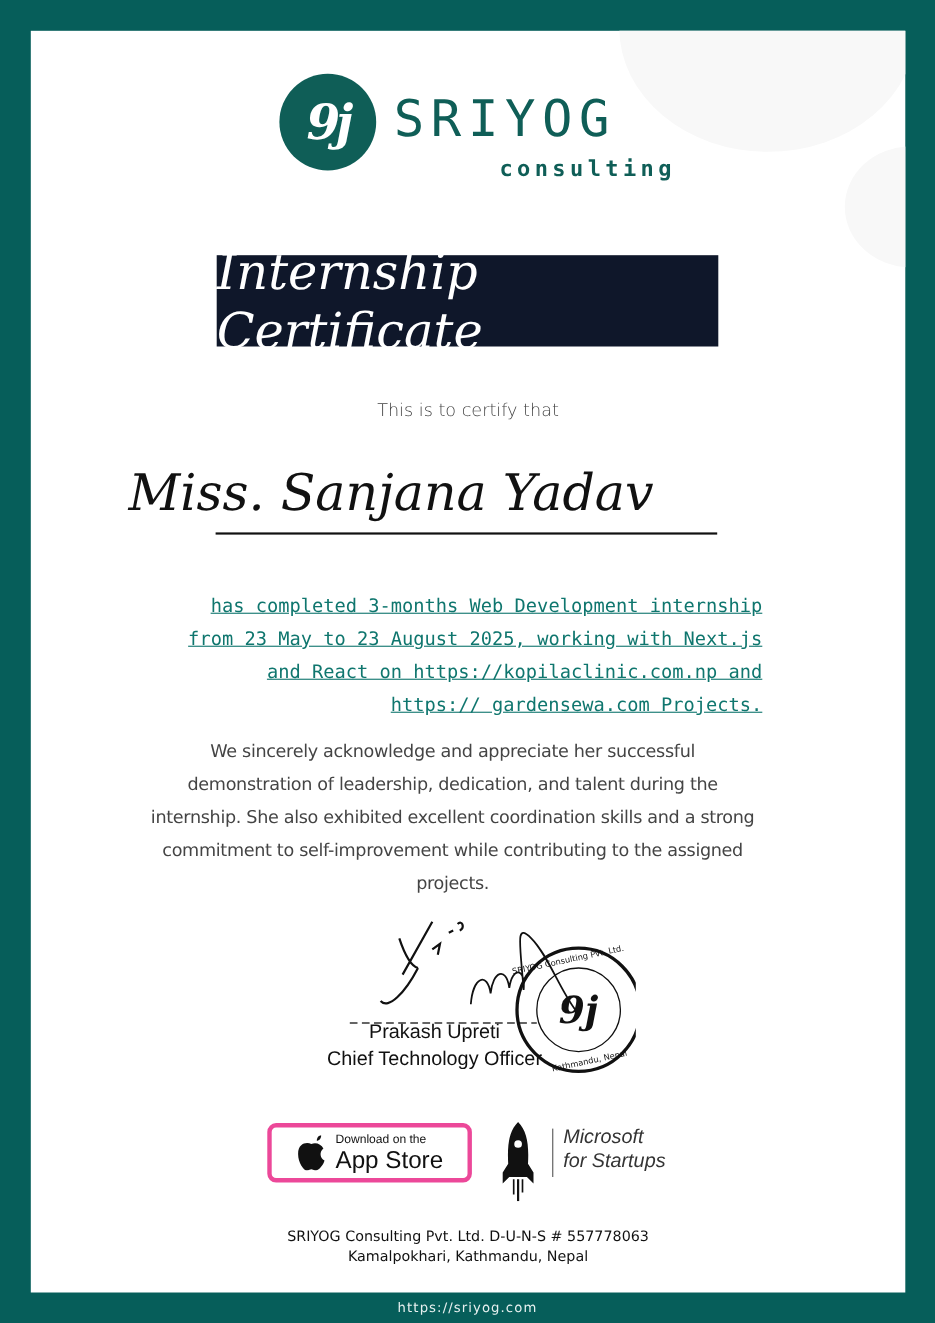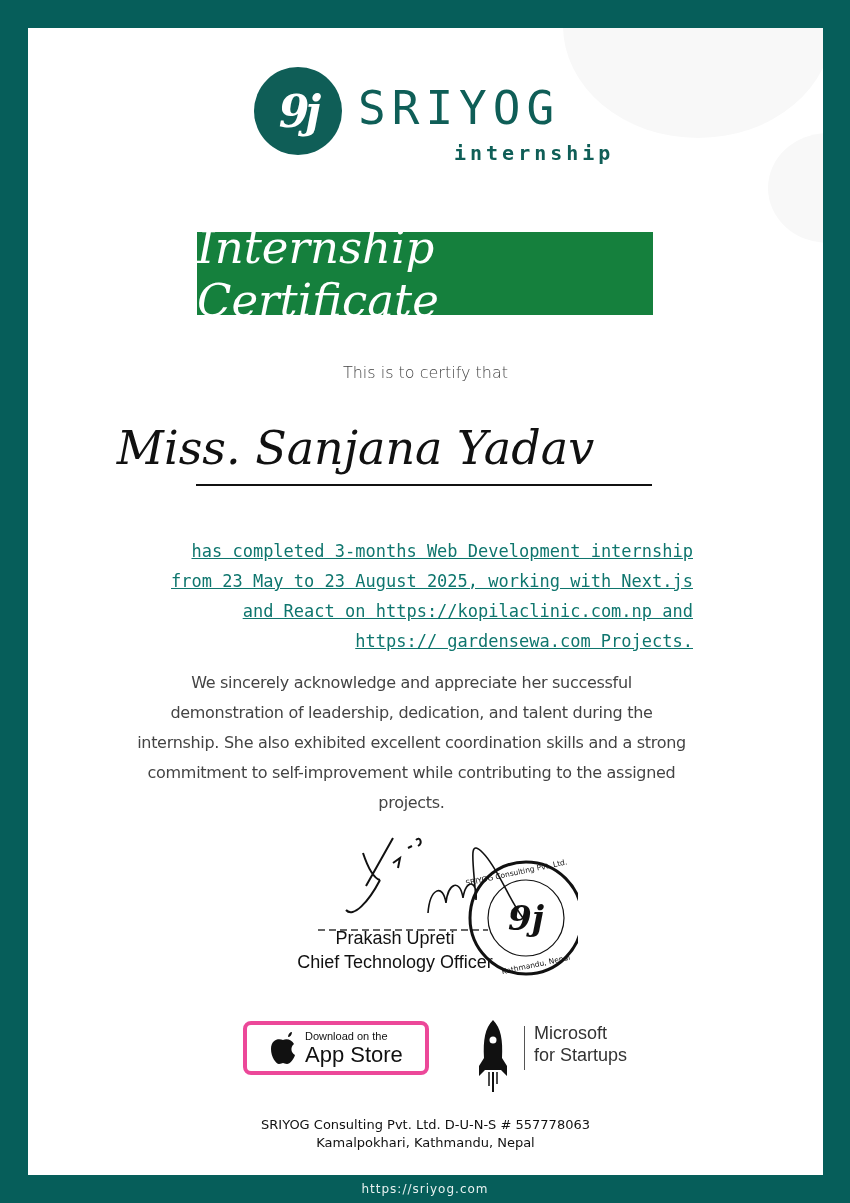--- a/index.html
+++ b/index.html
@@ -32,21 +32,21 @@
     .logo-word {
       position: absolute; left: 104px; top: 20px; font-family: "DejaVu Sans Mono", monospace;
       font-weight: normal; font-size: 46px; letter-spacing: 6px; color: #0f5e57; line-height: 1;
     }
     .logo-sub {
       position: absolute; left: 200px; top: 76px; font-family: "DejaVu Sans Mono", monospace;
       font-size: 20px; letter-spacing: 4px; color: #0f5e57; font-weight: bold;
     }
     .title-box {
       position: absolute; left: 169px; top: 204px; width: 456px; height: 83px;
-      background: #15803d; display: flex; align-items: center; justify-content: center;
+      background: #0f172a; display: flex; align-items: center; justify-content: center;
     }
     .title-text {
       color: #fff; font-family: "DejaVu Serif", serif; font-style: italic; font-size: 45px;
       letter-spacing: 0px;
     }
     .certify {
       position: absolute; left: 0; width: 795px; top: 335px; text-align: center;
       font-family: "DejaVu Sans", sans-serif; font-size: 16px; color: #444; font-weight: 300;
     }
     .name {
@@ -79,21 +79,21 @@
     }
     .appstore {
       position: absolute; left: 215px; top: 993px; width: 186px; height: 54px;
       border: 4px solid #ec4899; border-radius: 8px; background: #fff;
       display: flex; align-items: center; box-sizing: border-box; padding-left: 22px;
     }
     .apple-icon { width: 28px; height: 32px; margin-right: 8px; }
     .as-text { display: flex; flex-direction: column; line-height: 1; }
     .as-small { font-family: "Liberation Sans", sans-serif; font-size: 11px; color: #111; }
     .as-big { font-family: "Liberation Sans", sans-serif; font-size: 22px; color: #111; margin-top: 2px; }
-    .msfs { position: absolute; left: 440px; top: 990px; width: 170px; height: 72px; }
+    .msfs { position: absolute; left: 418px; top: 990px; width: 170px; height: 72px; font-style: italic; }
     .rocket-icon { position: absolute; left: 5px; top: 2px; }
     .msfs-divider { position: absolute; left: 56px; top: 8px; width: 1px; height: 44px; background: #555; }
     .msfs-text {
       position: absolute; left: 66px; top: 4px; font-family: "Liberation Sans", sans-serif;
       font-size: 18px; line-height: 22px; color: #333;
     }
     .footer-company {
       position: absolute; left: 0; width: 795px; top: 1088px; text-align: center;
       font-family: "DejaVu Sans", sans-serif; font-size: 13px; line-height: 18px; color: #111;
     }
@@ -105,21 +105,21 @@
 </head>
 <body>
 
 <div class="sheet">
   <div class="deco1"></div>
   <div class="deco2"></div>
 
   <div class="logo">
     <div class="logo-mark">9j</div>
     <div class="logo-word">SRIYOG</div>
-    <div class="logo-sub">internship</div>
+    <div class="logo-sub">consulting</div>
   </div>
 
   <div class="title-box">
     <span class="title-text">Internship Certificate</span>
   </div>
 
   <div class="certify">This is to certify that</div>
   <div class="name">Miss. Sanjana Yadav</div>
   <div class="name-line"></div>
 

